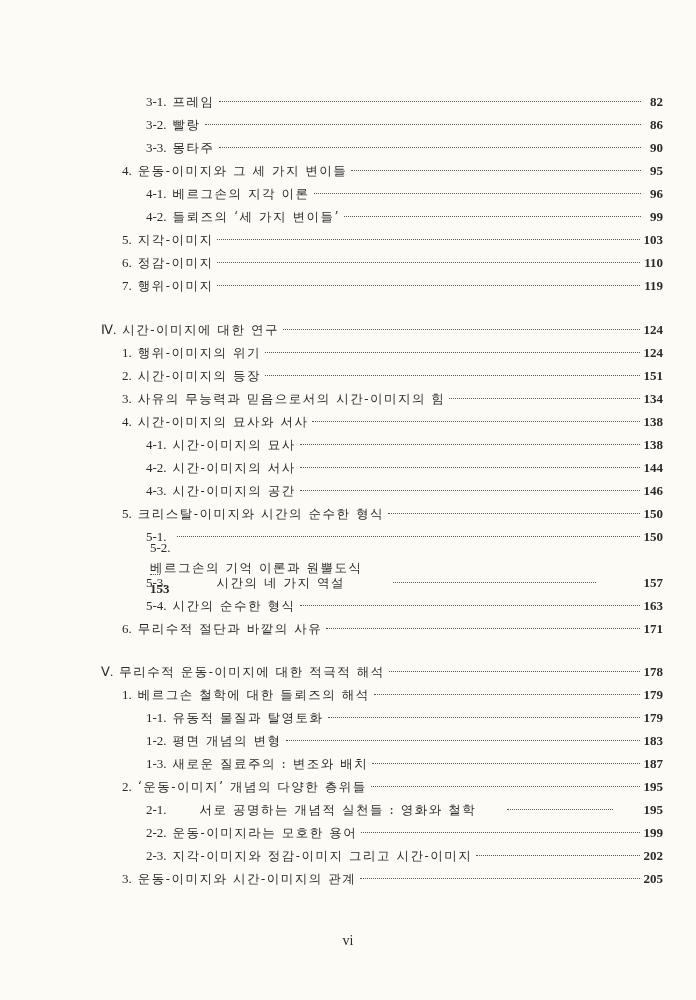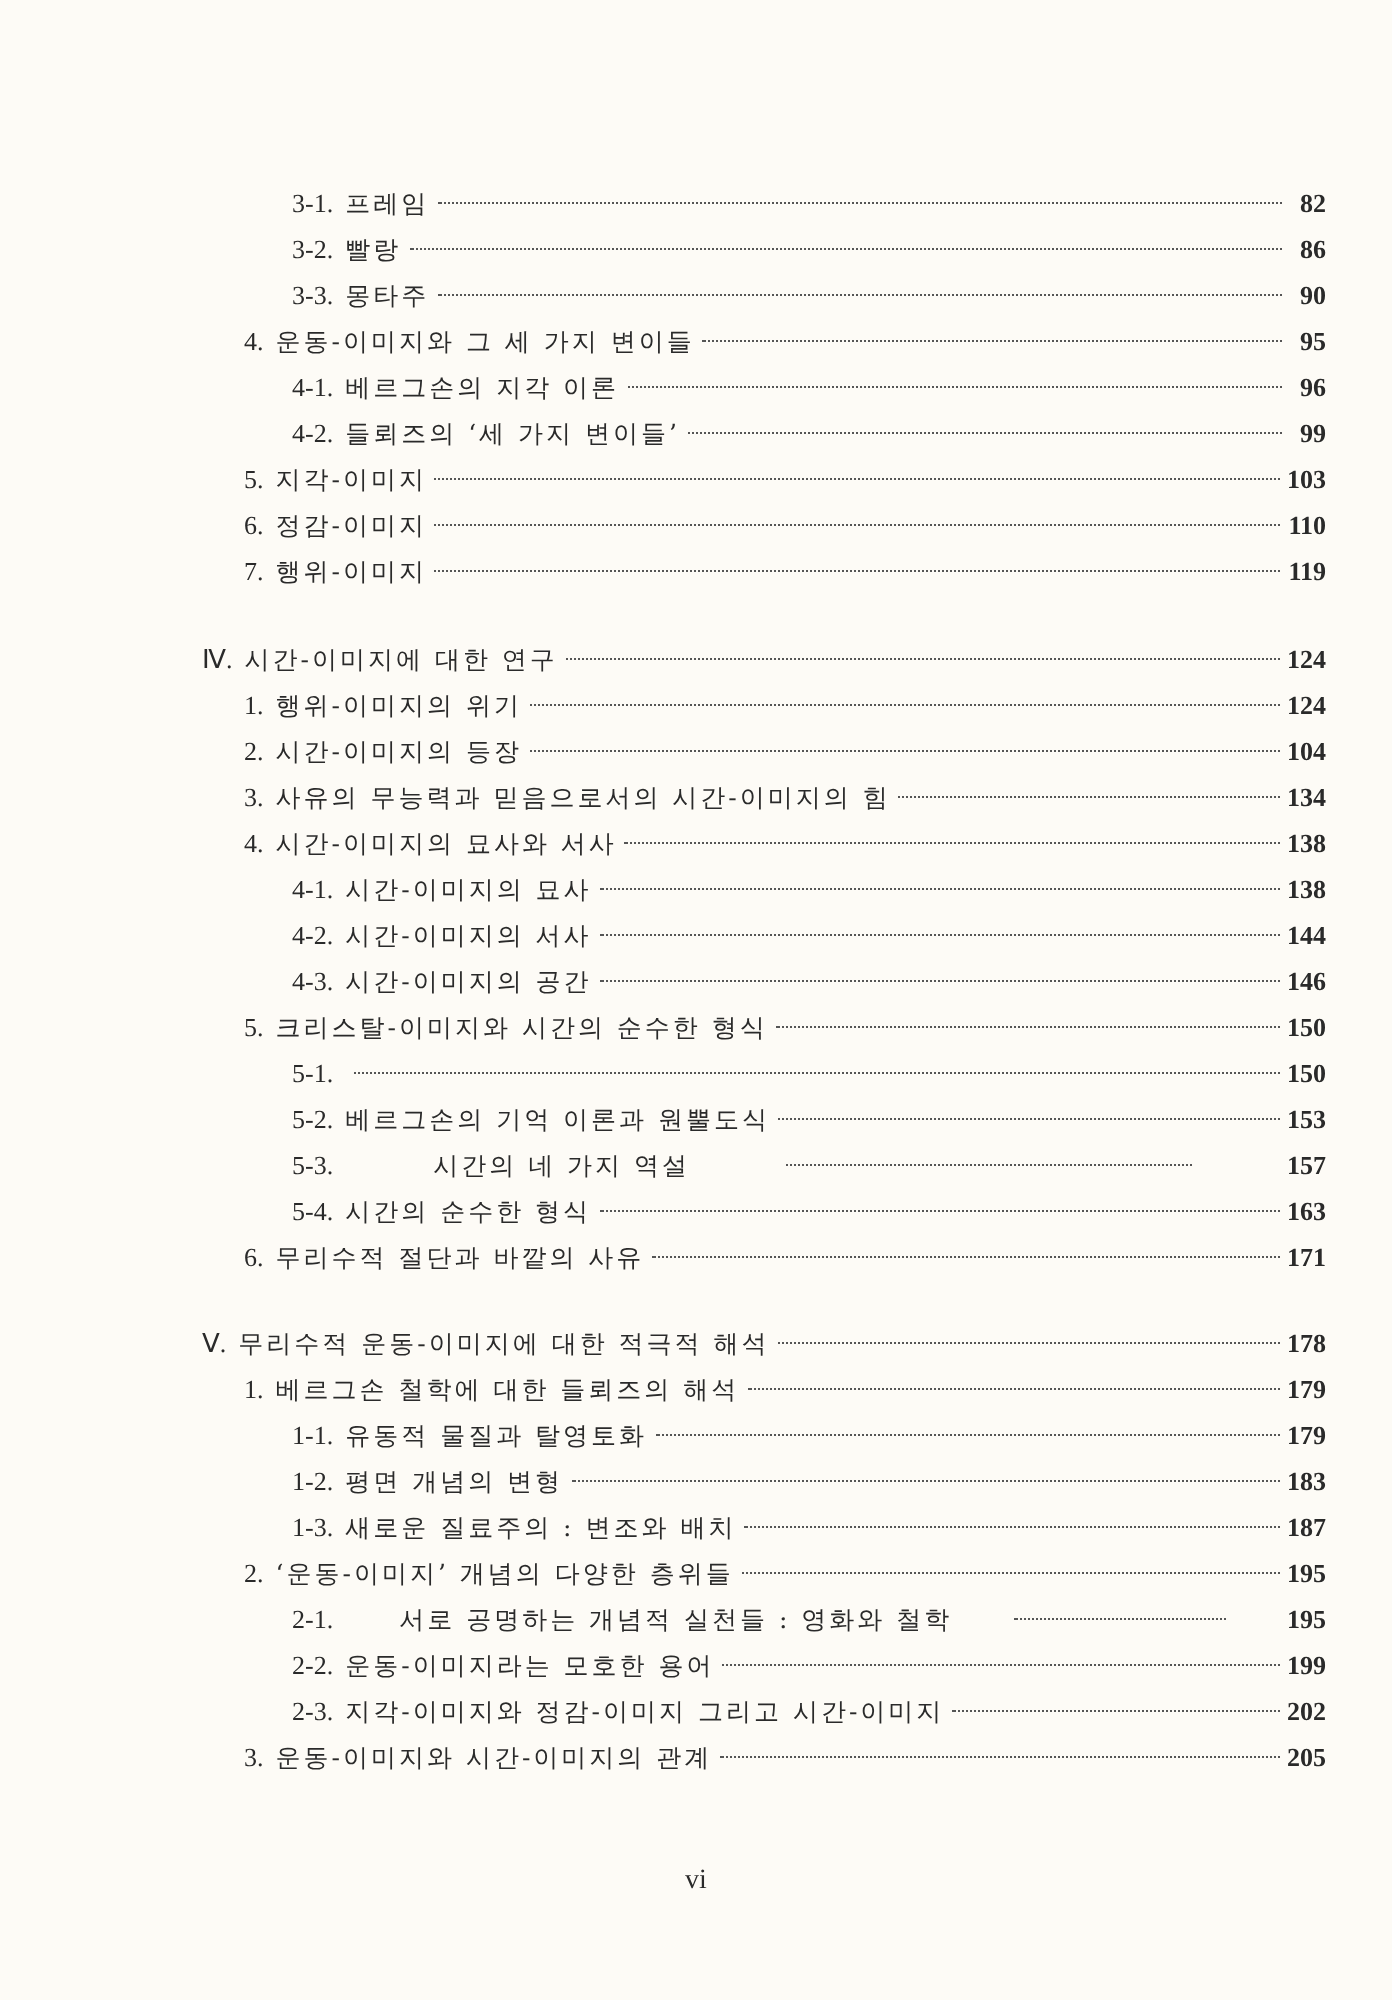--- a/index.html
+++ b/index.html
@@ -108,21 +108,21 @@
     <div class="row l1" style="top: 343px;">
       <span class="num">1.</span>
       <span class="title">행위-이미지의 위기</span>
       <span class="leader"></span>
       <span class="page">124</span>
     </div>
     <div class="row l1" style="top: 366px;">
       <span class="num">2.</span>
       <span class="title">시간-이미지의 등장</span>
       <span class="leader"></span>
-      <span class="page">104</span>
+      <span class="page">151</span>
     </div>
     <div class="row l1" style="top: 389px;">
       <span class="num">3.</span>
       <span class="title">사유의 무능력과 믿음으로서의 시간-이미지의 힘</span>
       <span class="leader"></span>
       <span class="page">134</span>
     </div>
     <div class="row l1" style="top: 412px;">
       <span class="num">4.</span>
       <span class="title">시간-이미지의 묘사와 서사</span>
@@ -151,21 +151,21 @@
       <span class="num">5.</span>
       <span class="title">크리스탈-이미지와 시간의 순수한 형식</span>
       <span class="leader"></span>
       <span class="page">150</span>
     </div>
     <div class="row l2" style="top: 527px;">
       <span class="num">5-1.</span>
       <span class="leader"></span>
       <span class="page">150</span>
     </div>
-    <div class="row l2" style="top: 550px;">
+    <div class="row l2" style="top: 538px; flex-direction: column;">
       <span class="num">5-2.</span>
       <span class="title">베르그손의 기억 이론과 원뿔도식</span>
       <span class="leader"></span>
       <span class="page">153</span>
     </div>
     <div class="row l2" style="top: 573px; gap: 44px;">
       <span class="num">5-3.</span>
       <span class="title">시간의 네 가지 역설</span>
       <span class="leader"></span>
       <span class="page">157</span>

